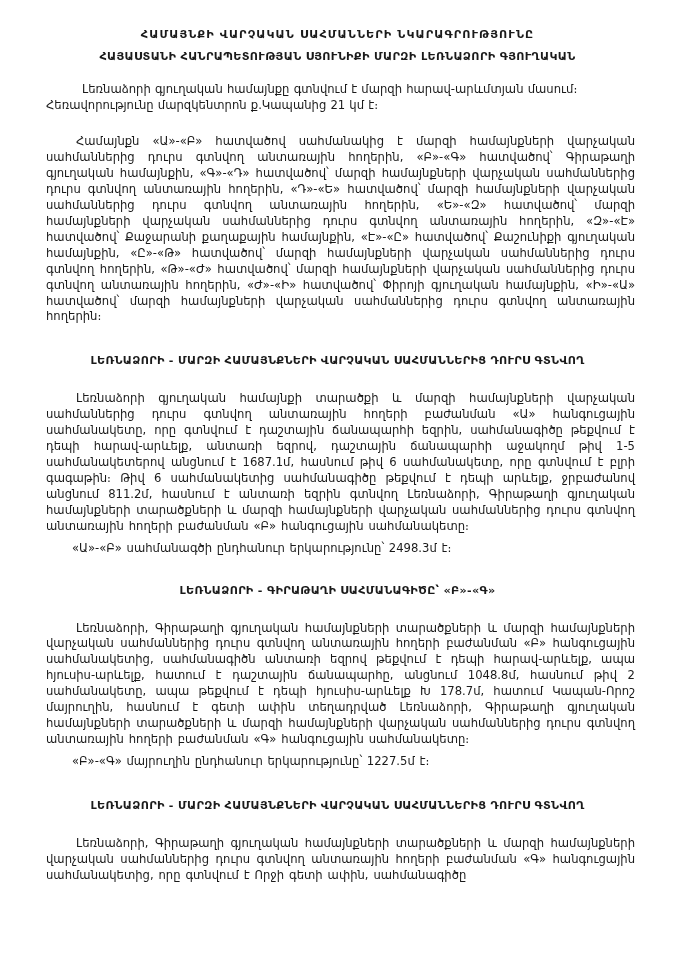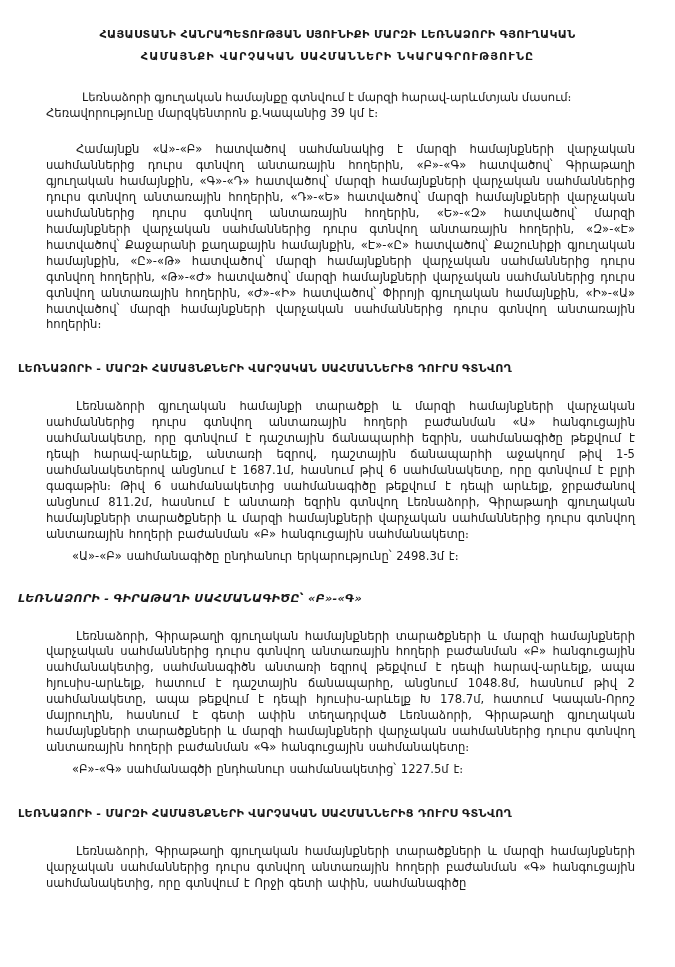--- a/index.html
+++ b/index.html
@@ -39,85 +39,84 @@
   }
   .para {
     font-size: 11.6px;
     line-height: 1.38;
     text-align: justify;
     margin: 0 40px 0 46px;
     text-indent: 36px;
     word-spacing: 0.5px;
   }
   .para.first-block {
-    margin-top: 22px;
-    font-family: Liberation Serif, serif;
+    margin-top: 14px;
   }
   .para.tight {
     text-indent: 0;
     margin-top: 0;
   }
   .para.body-long {
     margin-top: 20px;
     text-indent: 30px;
     word-spacing: 1.2px;
   }
   .section-head {
+    text-align: center;
     font-size: 11.2px;
     font-weight: 700;
     line-height: 1.75;
     letter-spacing: 0.3px;
     margin: 26px 18px 0 18px;
     text-transform: uppercase;
   }
   .section-head .hline {
     display: block;
     white-space: nowrap;
   }
   .section-head.single {
     margin-top: 24px;
-    font-style: italic;
   }
   .measure-line {
     font-size: 11.6px;
     line-height: 1.38;
     margin: 6px 40px 0 46px;
     text-indent: 26px;
     word-spacing: 1px;
   }
   .block-gap { margin-top: 14px; }
 </style>
 </head>
 <body>
 
 <div class="page">
 
   <div class="doc-title">
+    <span class="tline second">ՀԱՄԱՅՆՔԻ ՎԱՐՉԱԿԱՆ ՍԱՀՄԱՆՆԵՐԻ ՆԿԱՐԱԳՐՈՒԹՅՈՒՆԸ</span>
     <span class="tline">ՀԱՅԱՍՏԱՆԻ ՀԱՆՐԱՊԵՏՈՒԹՅԱՆ ՍՅՈՒՆԻՔԻ ՄԱՐԶԻ ԼԵՌՆԱՁՈՐԻ ԳՅՈՒՂԱԿԱՆ</span>
-    <span class="tline second">ՀԱՄԱՅՆՔԻ ՎԱՐՉԱԿԱՆ ՍԱՀՄԱՆՆԵՐԻ ՆԿԱՐԱԳՐՈՒԹՅՈՒՆԸ</span>
   </div>
 
   <div class="para first-block">Լեռնաձորի գյուղական համայնքը գտնվում է մարզի հարավ-արևմտյան մասում։</div>
-  <div class="para tight">Հեռավորությունը մարզկենտրոն ք.Կապանից  39 կմ է։</div>
+  <div class="para tight">Հեռավորությունը մարզկենտրոն ք.Կապանից  21 կմ է։</div>
 
   <div class="para body-long">Համայնքն «Ա»-«Բ» հատվածով սահմանակից է մարզի համայնքների վարչական սահմաններից դուրս գտնվող անտառային հողերին, «Բ»-«Գ» հատվածով՝ Գիրաթաղի գյուղական համայնքին, «Գ»-«Դ» հատվածով՝ մարզի համայնքների վարչական սահմաններից դուրս գտնվող անտառային հողերին, «Դ»-«Ե» հատվածով՝ մարզի համայնքների վարչական սահմաններից դուրս գտնվող անտառային հողերին, «Ե»-«Զ» հատվածով՝ մարզի համայնքների վարչական սահմաններից դուրս գտնվող անտառային հողերին, «Զ»-«Է» հատվածով՝ Քաջարանի քաղաքային համայնքին, «Է»-«Ը» հատվածով՝ Քաշունիքի գյուղական համայնքին, «Ը»-«Թ» հատվածով՝ մարզի համայնքների վարչական սահմաններից դուրս գտնվող հողերին, «Թ»-«Ժ» հատվածով՝ մարզի համայնքների վարչական սահմաններից դուրս գտնվող անտառային հողերին, «Ժ»-«Ի» հատվածով՝ Փիրոյի գյուղական համայնքին, «Ի»-«Ա» հատվածով՝ մարզի համայնքների վարչական սահմաններից դուրս գտնվող անտառային հողերին։</div>
 
   <div class="section-head">
     <span class="hline">ԼԵՌՆԱՁՈՐԻ - ՄԱՐԶԻ ՀԱՄԱՅՆՔՆԵՐԻ ՎԱՐՉԱԿԱՆ ՍԱՀՄԱՆՆԵՐԻՑ ԴՈՒՐՍ ԳՏՆՎՈՂ</span>
   </div>
 
   <div class="para body-long block-gap">Լեռնաձորի գյուղական համայնքի տարածքի և մարզի համայնքների վարչական սահմաններից դուրս գտնվող անտառային հողերի բաժանման «Ա» հանգուցային սահմանակետը, որը գտնվում է դաշտային ճանապարհի եզրին, սահմանագիծը թեքվում է դեպի հարավ-արևելք, անտառի եզրով, դաշտային ճանապարհի աջակողմ թիվ 1-5 սահմանակետերով անցնում է 1687.1մ, հասնում թիվ 6 սահմանակետը, որը գտնվում է բլրի գագաթին։ Թիվ 6 սահմանակետից սահմանագիծը թեքվում է դեպի արևելք, ջրբաժանով անցնում 811.2մ, հասնում է անտառի եզրին գտնվող Լեռնաձորի, Գիրաթաղի գյուղական համայնքների տարածքների և մարզի համայնքների վարչական սահմաններից դուրս գտնվող անտառային հողերի բաժանման «Բ» հանգուցային սահմանակետը։</div>
-  <div class="measure-line">«Ա»-«Բ» սահմանագիծը ընդհանուր երկարությունը՝   2498.3մ է։</div>
+  <div class="measure-line">«Ա»-«Բ» սահմանագծի ընդհանուր երկարությունը՝   2498.3մ է։</div>
 
   <div class="section-head single">
     <span class="hline">ԼԵՌՆԱՁՈՐԻ - ԳԻՐԱԹԱՂԻ  ՍԱՀՄԱՆԱԳԻԾԸ՝   «Բ»-«Գ»</span>
   </div>
 
   <div class="para body-long block-gap">Լեռնաձորի, Գիրաթաղի գյուղական համայնքների տարածքների և մարզի համայնքների վարչական սահմաններից դուրս գտնվող անտառային հողերի բաժանման «Բ» հանգուցային սահմանակետից, սահմանագիծն անտառի եզրով թեքվում է դեպի հարավ-արևելք, ապա հյուսիս-արևելք, հատում է դաշտային ճանապարհը, անցնում 1048.8մ, հասնում թիվ 2 սահմանակետը, ապա թեքվում է դեպի հյուսիս-արևելք Խ 178.7մ, հատում Կապան-Որոշ մայրուղին, հասնում է գետի ափին տեղադրված Լեռնաձորի, Գիրաթաղի գյուղական համայնքների տարածքների և մարզի համայնքների վարչական սահմաններից դուրս գտնվող անտառային հողերի բաժանման «Գ» հանգուցային սահմանակետը։</div>
-  <div class="measure-line">«Բ»-«Գ» սահմանագծի ընդհանուր սահմանակետից՝   1227.5մ է։</div>
+  <div class="measure-line">«Բ»-«Գ» մայրուղին ընդհանուր երկարությունը՝   1227.5մ է։</div>
 
   <div class="section-head">
     <span class="hline">ԼԵՌՆԱՁՈՐԻ - ՄԱՐԶԻ ՀԱՄԱՅՆՔՆԵՐԻ ՎԱՐՉԱԿԱՆ ՍԱՀՄԱՆՆԵՐԻՑ ԴՈՒՐՍ ԳՏՆՎՈՂ</span>
   </div>
 
   <div class="para body-long block-gap">Լեռնաձորի, Գիրաթաղի գյուղական համայնքների տարածքների և մարզի համայնքների վարչական սահմաններից դուրս գտնվող անտառային հողերի բաժանման «Գ» հանգուցային սահմանակետից, որը գտնվում է Որջի գետի ափին, սահմանագիծը</div>
 
 </div>
 
 </body></html>

